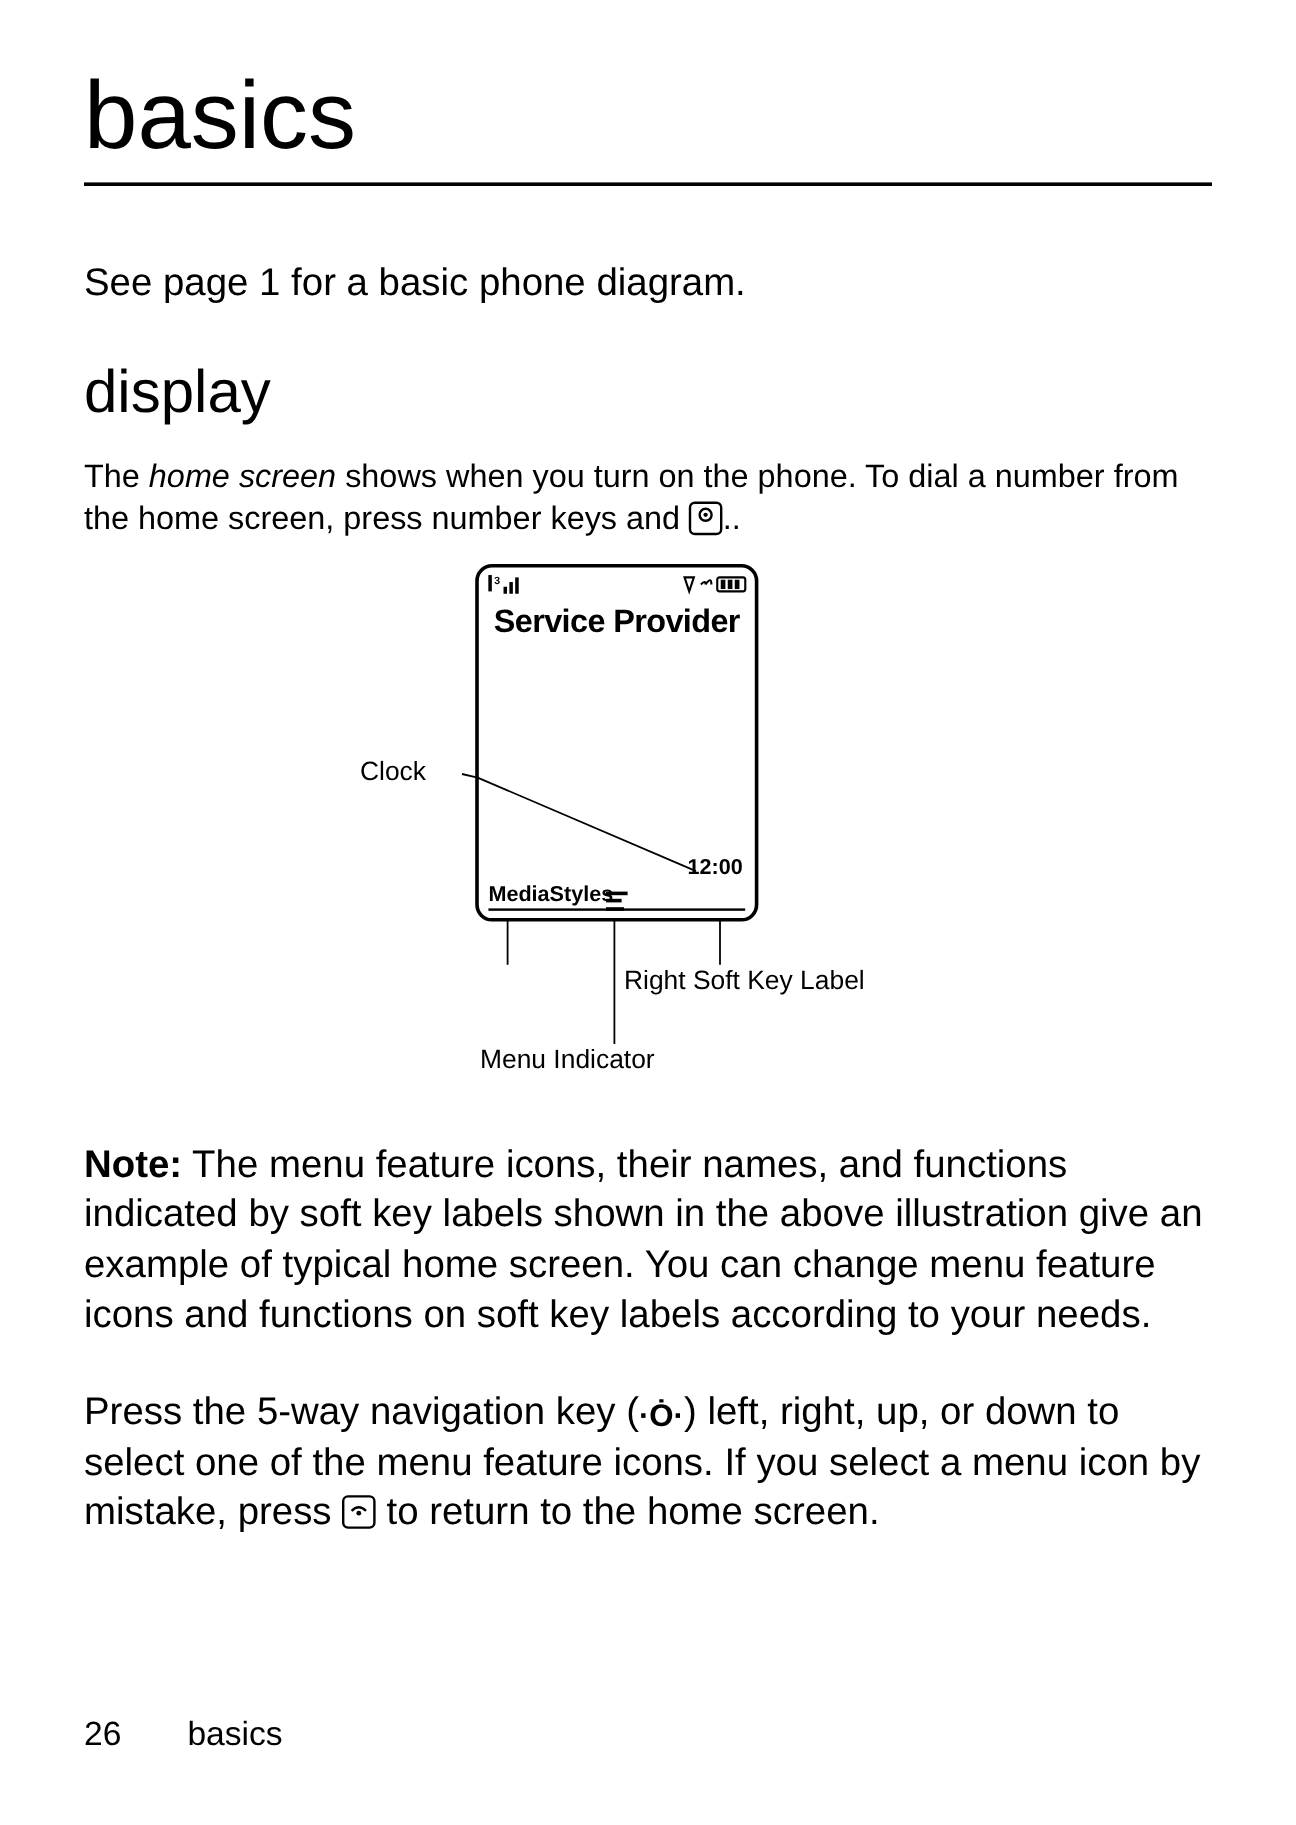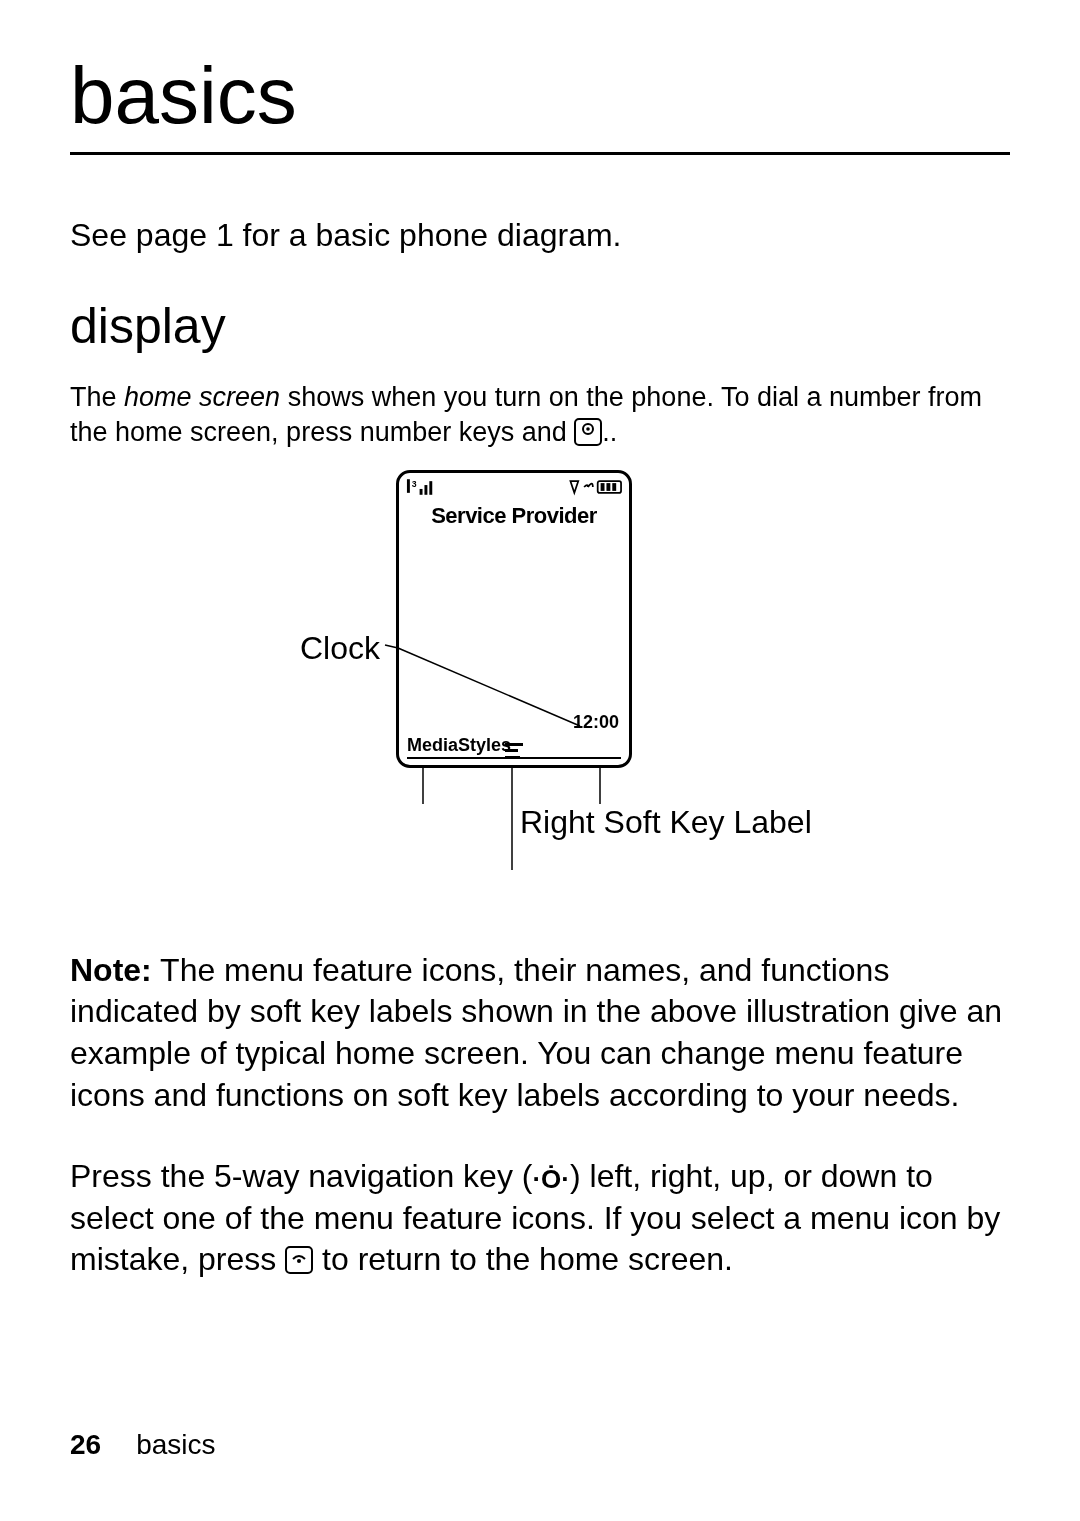--- a/index.html
+++ b/index.html
@@ -63,21 +63,21 @@
     top:4px; left:6px; right:6px;
     height:20px;
   }
   .provider{
     position:absolute;
     top:30px;
     width:100%;
     text-align:center;
     font-family:Arial,sans-serif;
     font-weight:900;
-    font-size:22px;
+    font-size:27px;
     font-stretch:condensed;
     letter-spacing:-0.5px;
   }
   .clock-value{
     position:absolute;
     right:10px;
     bottom:32px;
     font-weight:900;
     font-size:18px;
     font-family:Arial,sans-serif;
@@ -107,21 +107,21 @@
     display:flex;
     flex-direction:column;
     justify-content:space-between;
   }
   .menu-icon-center span{display:block;height:3px;background:#000;}
   .menu-icon-center span:nth-child(2){width:70%;}
   .menu-icon-center span:nth-child(3){width:85%;}
 
   .lbl{
     position:absolute;
-    font-size:32px;
+    font-size:22px;
     font-weight:400;
     white-space:nowrap;
   }
   .lbl-clock{ top:160px; left:140px; }
   .lbl-left { top:334px; left:70px;  }
   .lbl-right{ top:334px; left:360px; }
   .lbl-menu { top:400px; left:240px; }
 
   
   svg.leads{
@@ -131,21 +131,21 @@
     height:100%;
     pointer-events:none;
   }
 
   .footer{
     position:absolute;
     bottom:60px;
     left:70px;
     font-size:28px;
   }
-  .footer .pg{font-weight:700;margin-right:35px;}
+  .footer .pg{font-weight:400;margin-right:55px;}
 
   
   .icon-box{
     display:inline-block;
     vertical-align:middle;
     border:2px solid #000;
     border-radius:5px;
     padding:0 3px;
     height:24px;
     line-height:20px;
@@ -207,20 +207,21 @@
     </div>
     <div class="menu-icon-center">
       <span></span>
         <span></span>
         <span></span>
     </div>
   </div>
 
   <div class="lbl lbl-clock">Clock</div>
   <div class="lbl lbl-right">Right Soft Key Label</div>
+  <div class="lbl lbl-menu">Menu Indicator</div>
 
   <svg class="leads">
 
     <line x1="225" y1="175" x2="238" y2="178" stroke="#000" stroke-width="1.5"></line>
     <line x1="238" y1="178" x2="420" y2="256" stroke="#000" stroke-width="1.5"></line>
 
     <line x1="263" y1="295" x2="263" y2="334" stroke="#000" stroke-width="1.5"></line>
 
     <line x1="440" y1="295" x2="440" y2="334" stroke="#000" stroke-width="1.5"></line>
 

